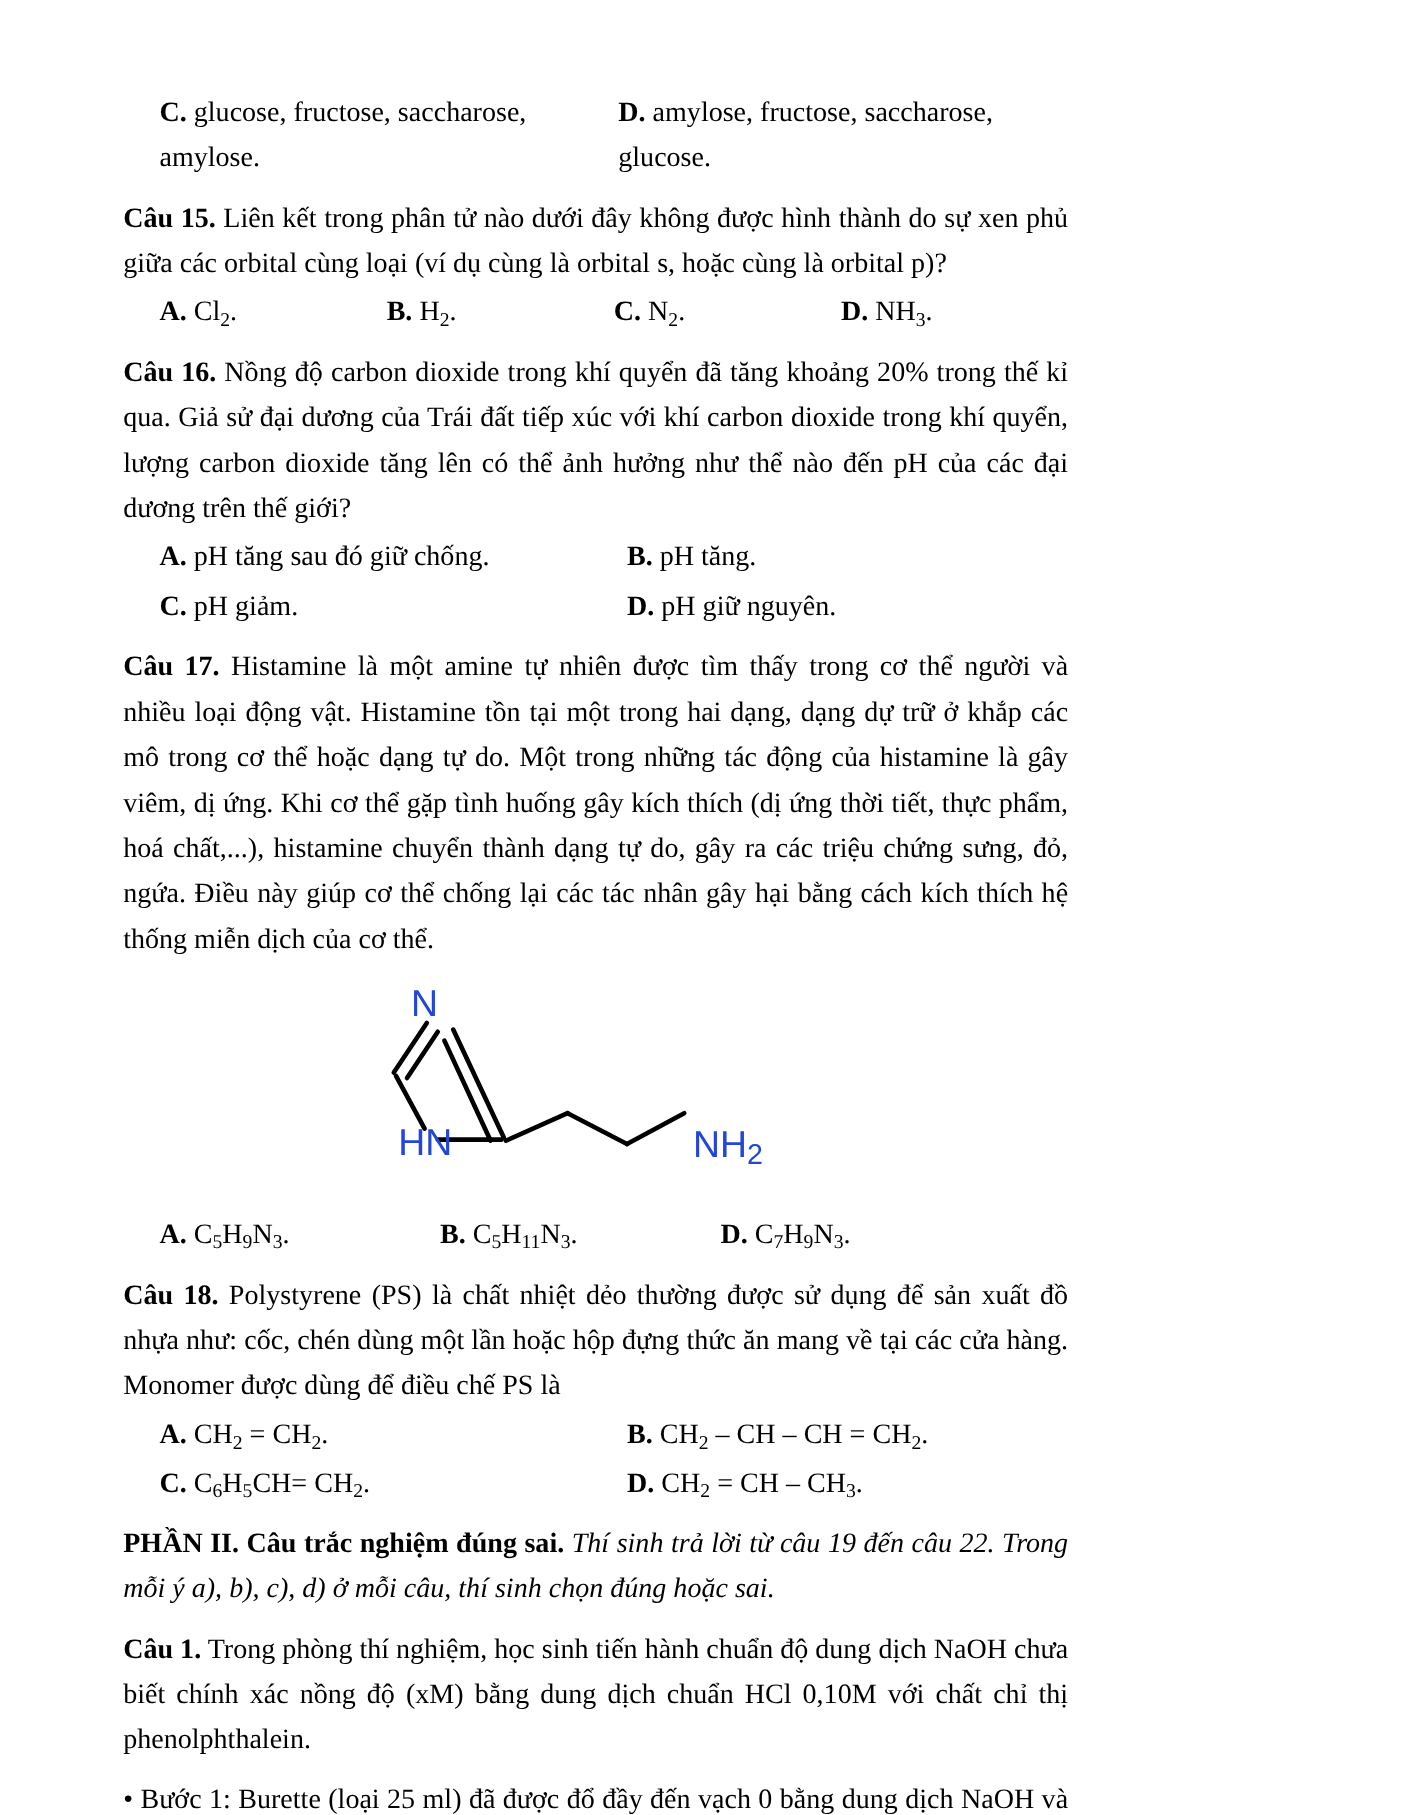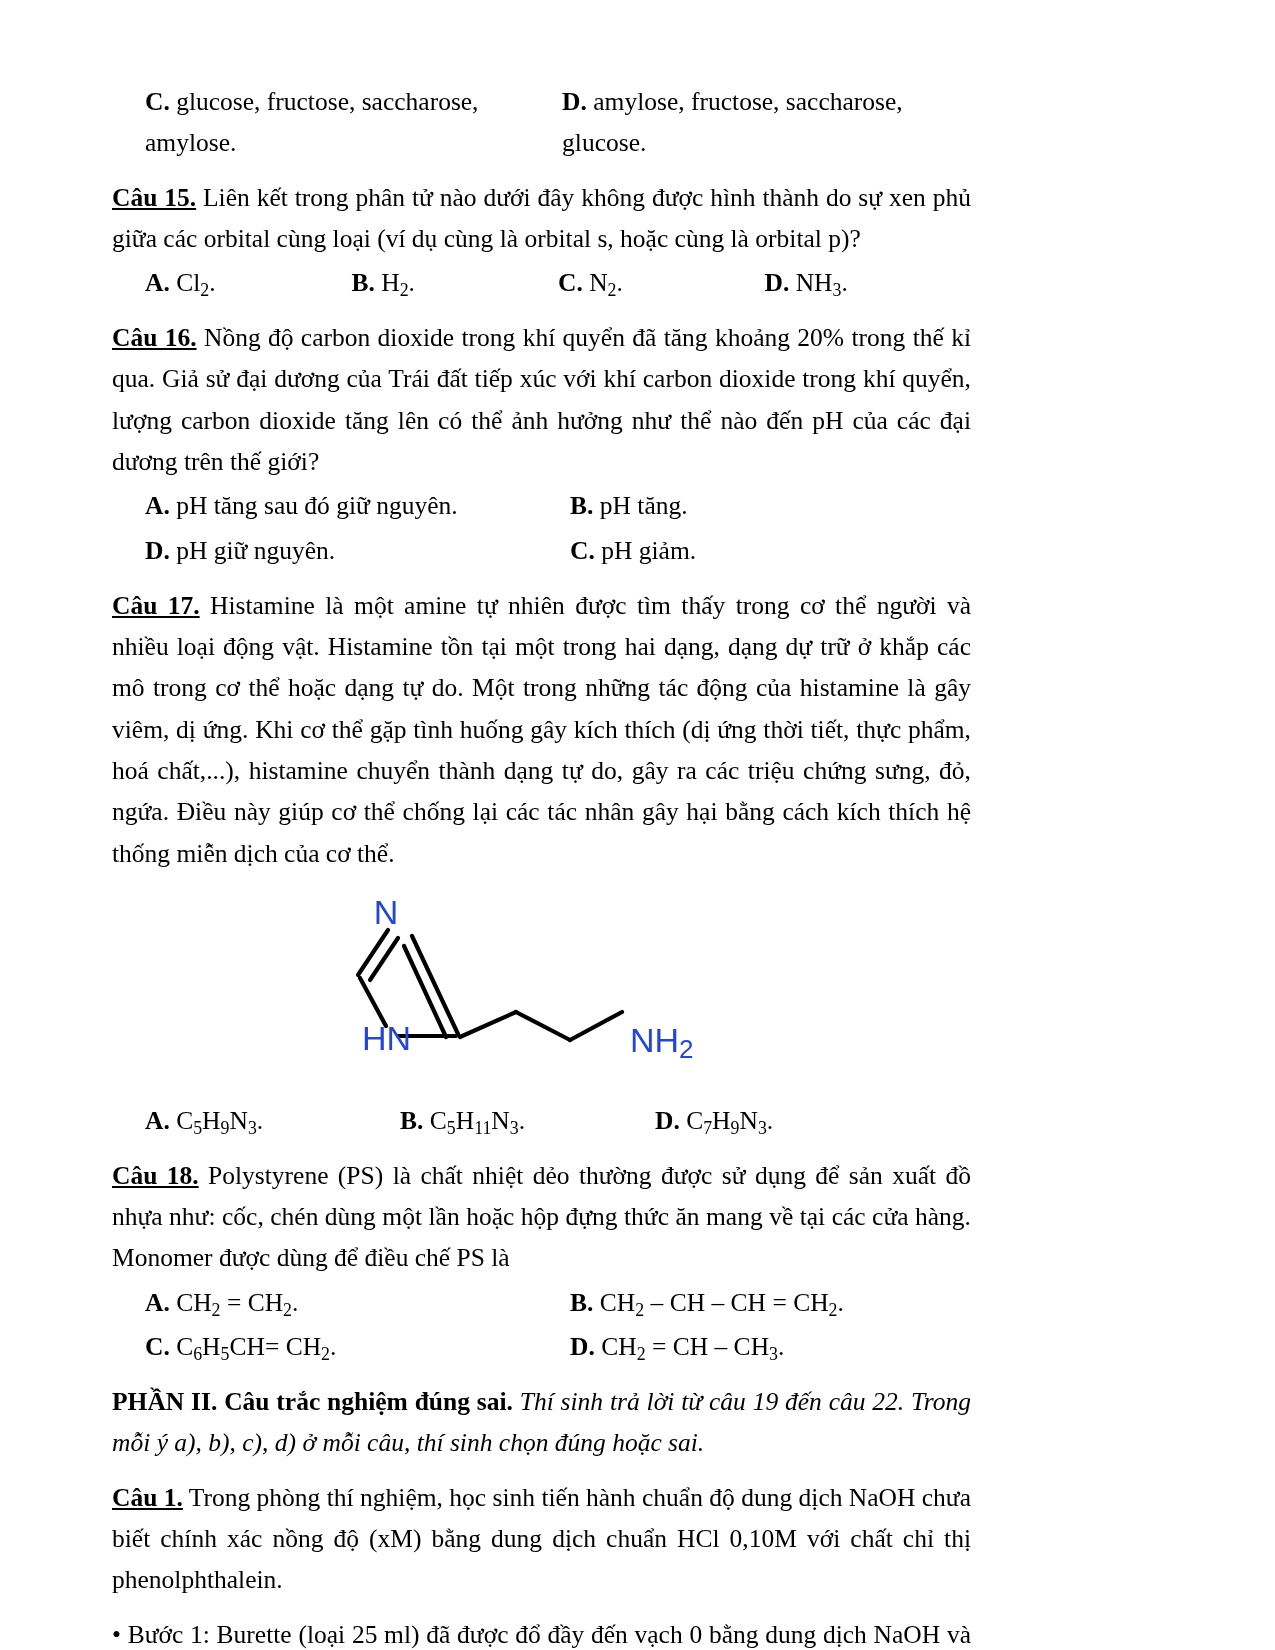--- a/index.html
+++ b/index.html
@@ -26,21 +26,20 @@
     line-height: 1.62;
     text-align: justify;
     text-justify: inter-word;
   }
   .q {
     margin-top: 13px;
     text-indent: 0;
   }
   .q-label {
     font-weight: bold;
-    text-decoration: underline;
   }
   .opt-row {
     display: flex;
     margin: 4px 0 0 0;
     font-size: 25.5px;
     line-height: 1.6;
   }
   .opt {
     display: block;
   }
@@ -86,26 +85,26 @@
   <p class="q"><span class="q-label">Câu 15.</span> <span>Liên kết trong phân tử nào dưới đây không được hình thành do sự xen phủ giữa các orbital cùng loại (ví dụ cùng là orbital s, hoặc cùng là orbital p)?</span></p>
   <div class="opt-row cols4">
     <span class="opt"><b>A.</b> <span>Cl<sub>2</sub>.</span></span>
     <span class="opt"><b>B.</b> <span>H<sub>2</sub>.</span></span>
     <span class="opt"><b>C.</b> <span>N<sub>2</sub>.</span></span>
     <span class="opt"><b>D.</b> <span>NH<sub>3</sub>.</span></span>
   </div>
 
   <p class="q"><span class="q-label">Câu 16.</span> <span>Nồng độ carbon dioxide trong khí quyển đã tăng khoảng  20%  trong thế kỉ qua. Giả sử đại dương của Trái đất tiếp xúc với khí carbon dioxide trong khí quyển, lượng carbon dioxide tăng lên có thể ảnh hưởng như thể nào đến pH của các đại dương trên thế giới?</span></p>
   <div class="opt-row cols2">
-    <span class="opt"><b>A.</b> <span>pH tăng sau đó giữ nguyên.</span></span>
+    <span class="opt"><b>A.</b> <span>pH tăng sau đó giữ chống.</span></span>
     <span class="opt"><b>B.</b> <span>pH tăng.</span></span>
   </div>
   <div class="opt-row cols2">
+    <span class="opt"><b>C.</b> <span>pH giảm.</span></span>
     <span class="opt"><b>D.</b> <span>pH giữ nguyên.</span></span>
-    <span class="opt"><b>C.</b> <span>pH giảm.</span></span>
   </div>
 
   <p class="q"><span class="q-label">Câu 17.</span> <span>Histamine là một amine tự nhiên được tìm thấy trong cơ thể người và nhiều loại động vật. Histamine tồn tại một trong hai dạng, dạng dự trữ ở khắp các mô trong cơ thể hoặc dạng tự do. Một trong những tác động của histamine là gây viêm, dị ứng. Khi cơ thể gặp tình huống gây kích thích (dị ứng thời tiết, thực phẩm, hoá chất,...), histamine chuyển thành dạng tự do, gây ra các triệu chứng sưng, đỏ, ngứa. Điều này giúp cơ thể chống lại các tác nhân gây hại bằng cách kích thích hệ thống miễn dịch của cơ thể.</span></p>
 
   <div class="figure">
     <svg width="380" height="175" viewBox="0 0 380 175">
       <g fill="none" stroke="#000000" stroke-width="4.2" stroke-linecap="round">
 
         <line x1="36" y1="30" x2="6" y2="75"></line>
         <line x1="46" y1="38" x2="18" y2="80"></line>

